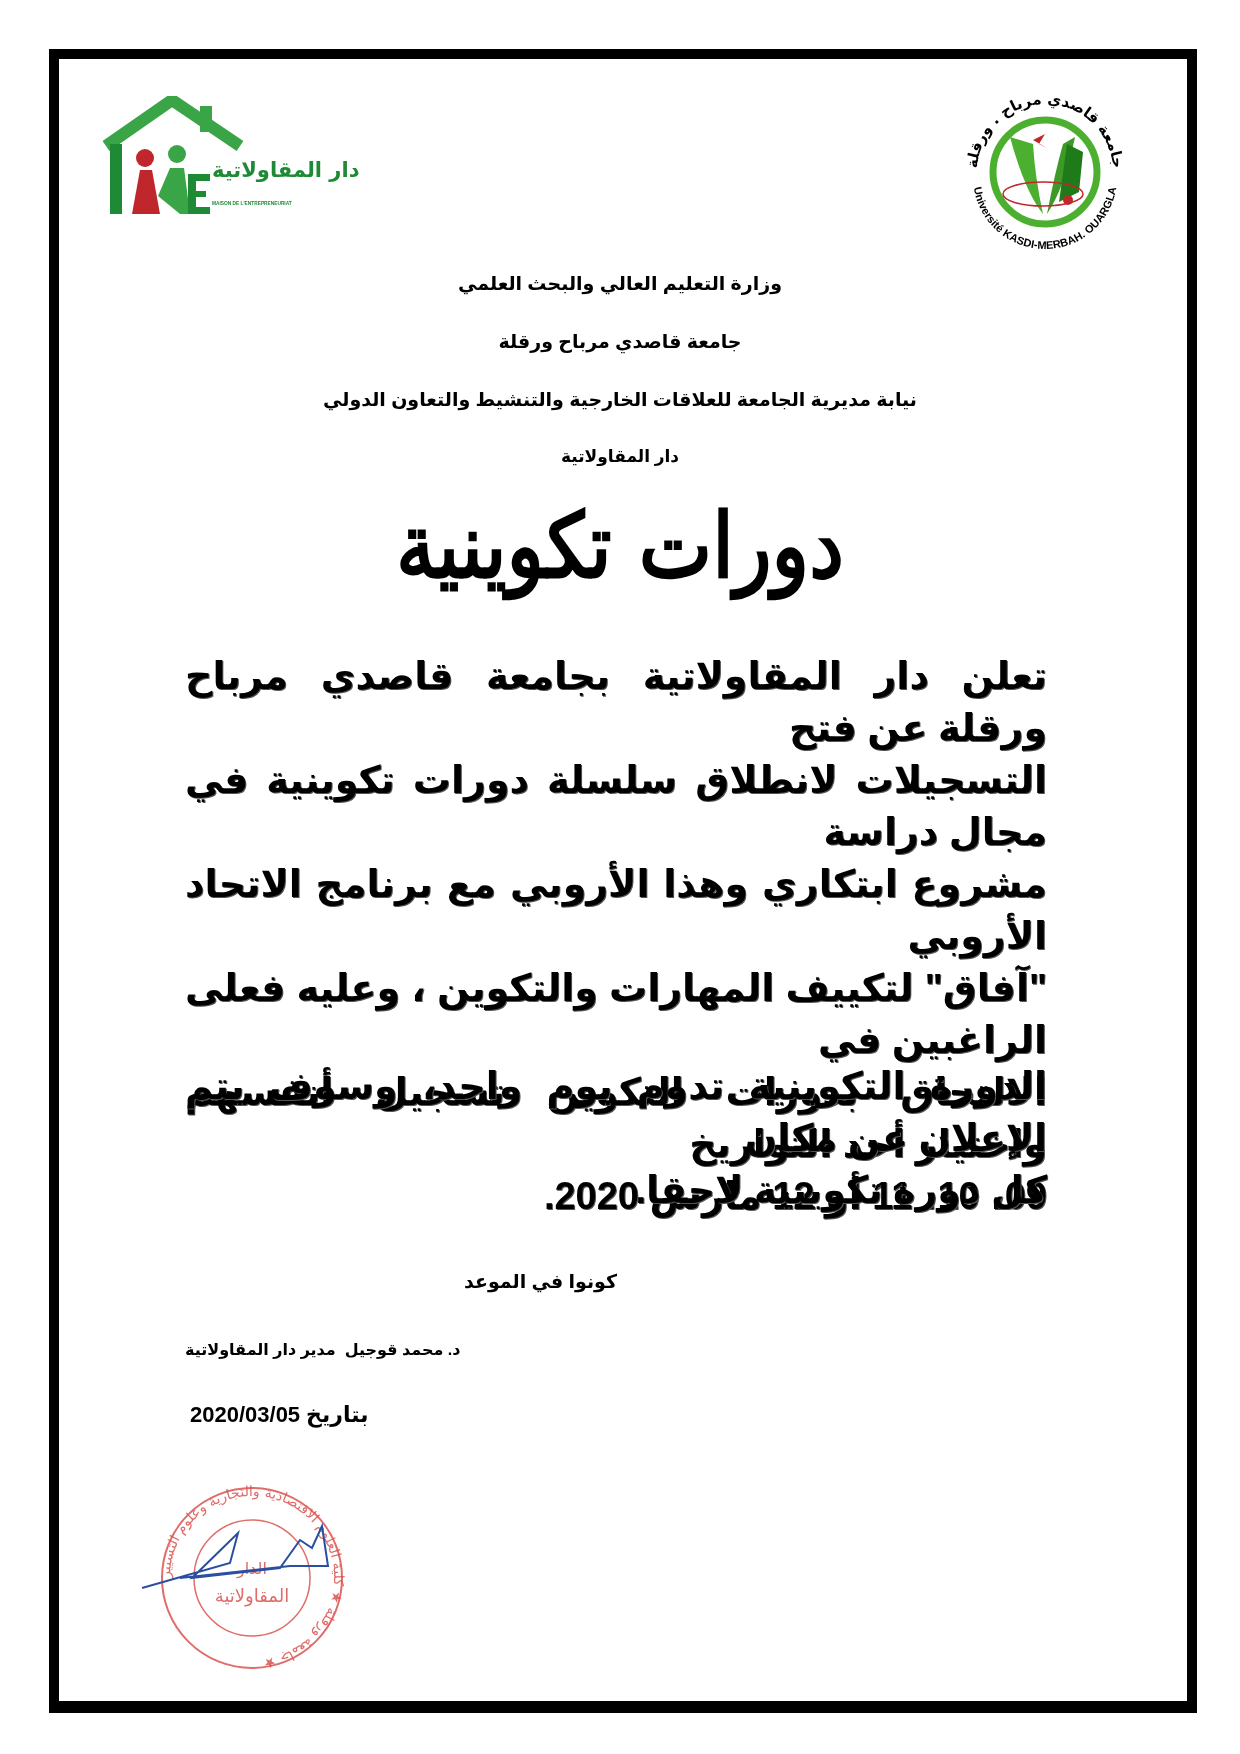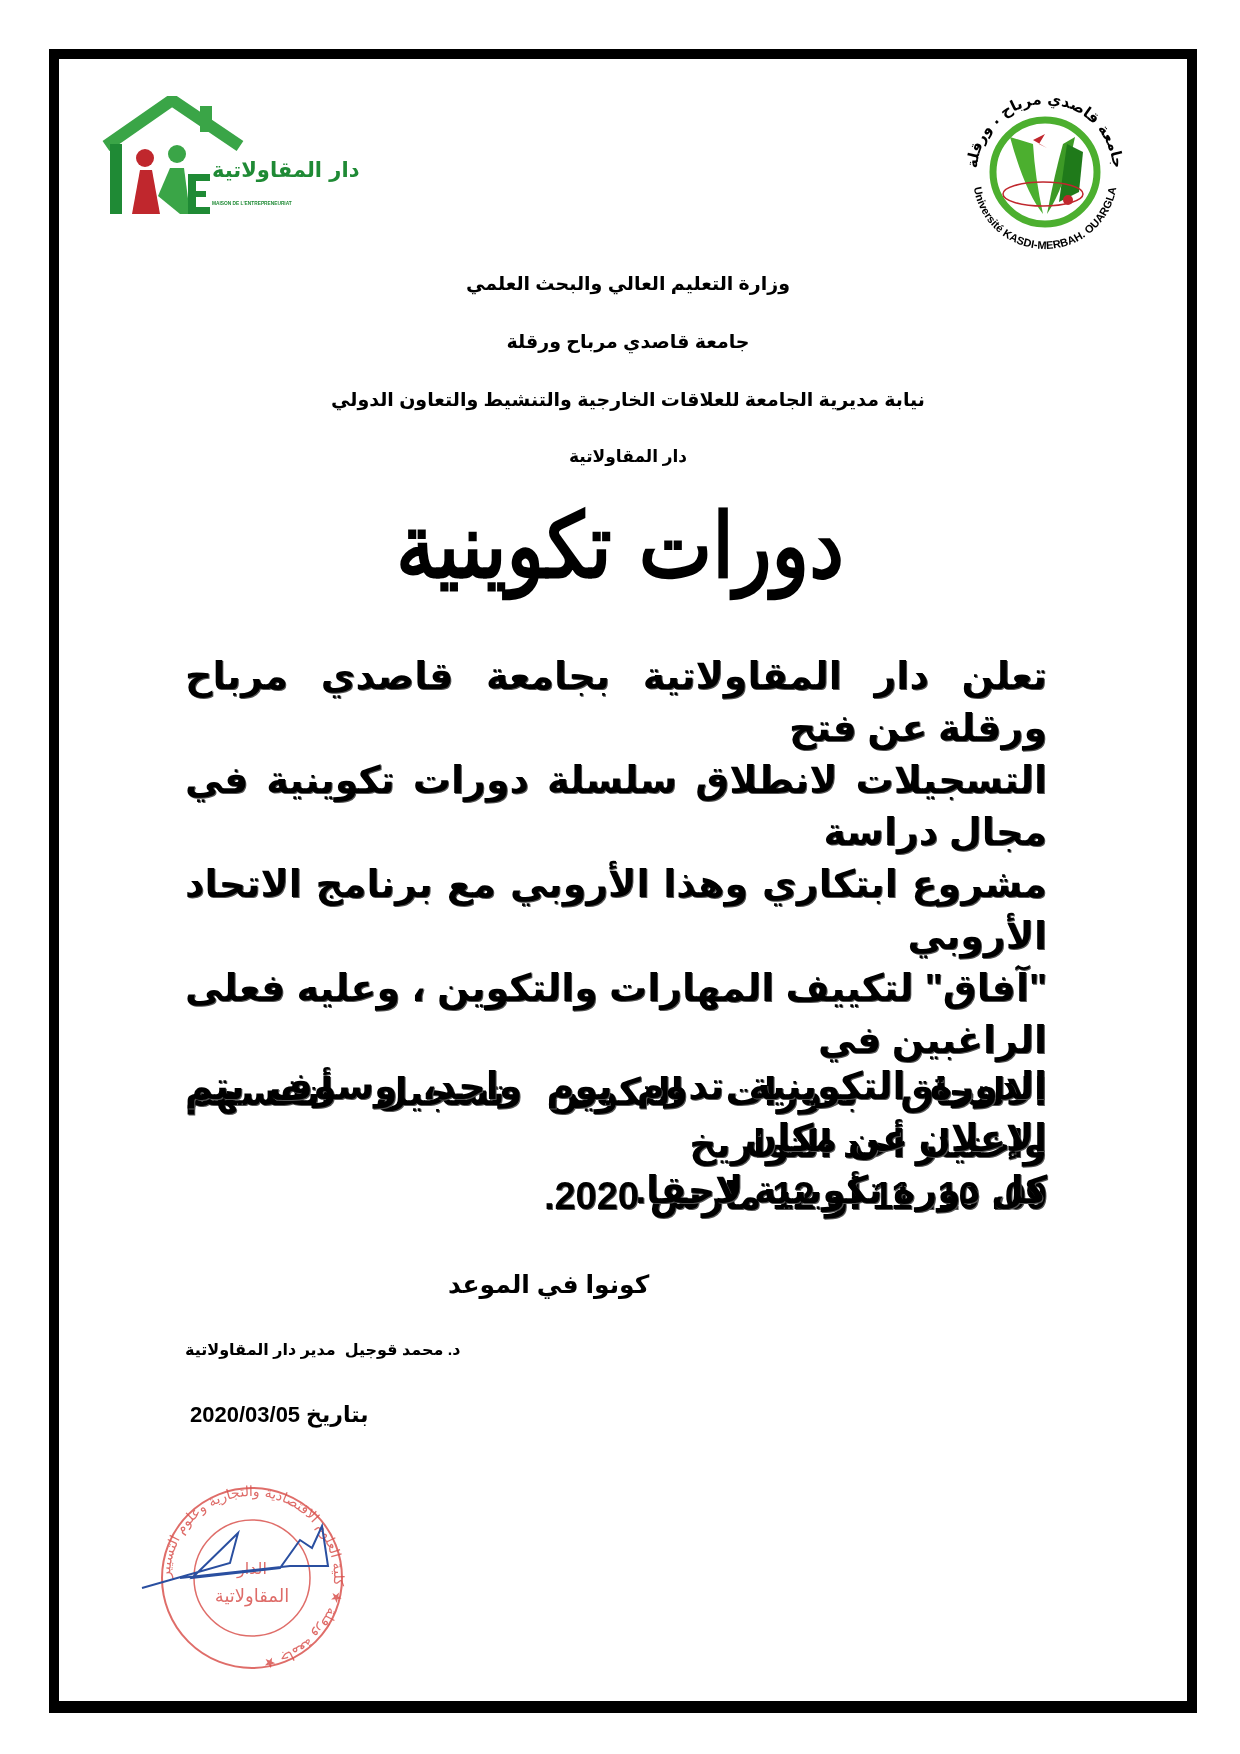--- a/index.html
+++ b/index.html
@@ -49,21 +49,21 @@
     .header-lines {
       position: absolute;
       left: 150px;
       width: 940px;
       text-align: center;
       direction: rtl;
       font-weight: bold;
     }
     .hline {
       position: absolute;
-      left: 8px;
+      left: 0;
       width: 100%;
       text-align: center;
       font-size: 19px;
       font-family: "Liberation Sans", "DejaVu Sans", sans-serif;
       font-weight: bold;
     }
     .big-title {
       position: absolute;
       left: 300px;
       top: 500px;
@@ -171,21 +171,21 @@
   <div>"آفاق" لتكييف المهارات والتكوين ، وعليه فعلى الراغبين في</div>
   <div>الالتحاق بدورات التكوين تسجيل أنفسهم واختيار أحد التواريخ</div>
   <div>09، 10، 11 أو 12 مارس 2020.</div>
 </div>
 
 <div class="body-para" style="top:1060px;">
   <div>الدورة التكوينية تدوم يوم واحد، وسوف يتم الإعلان عن مكان</div>
   <div>كل دورة تكوينية لاحقا.</div>
 </div>
 
-<div class="closing" style="left:448px;top:1270px;font-size:25px;">كونوا في الموعد</div>
+<div class="closing" style="left:464px;top:1270px;font-size:19px;">كونوا في الموعد</div>
 <div class="closing" style="left:185px;top:1340px;font-size:16px;white-space:pre;">د. محمد قوجيل  مدير دار المقاولاتية</div>
 <div class="closing" style="left:190px;top:1402px;font-size:22px;display:flex;gap:6px;direction:rtl;">
   <span>بتاريخ</span>
   <span style="direction:ltr;">2020/03/05</span>
 </div>
 
 <div class="stamp">
   <svg width="230" height="200" viewBox="0 0 230 200">
     <defs>
       <path id="stampRing" d="M30,100 A82,82 0 1,1 194,100 A82,82 0 1,1 30,100"></path>

